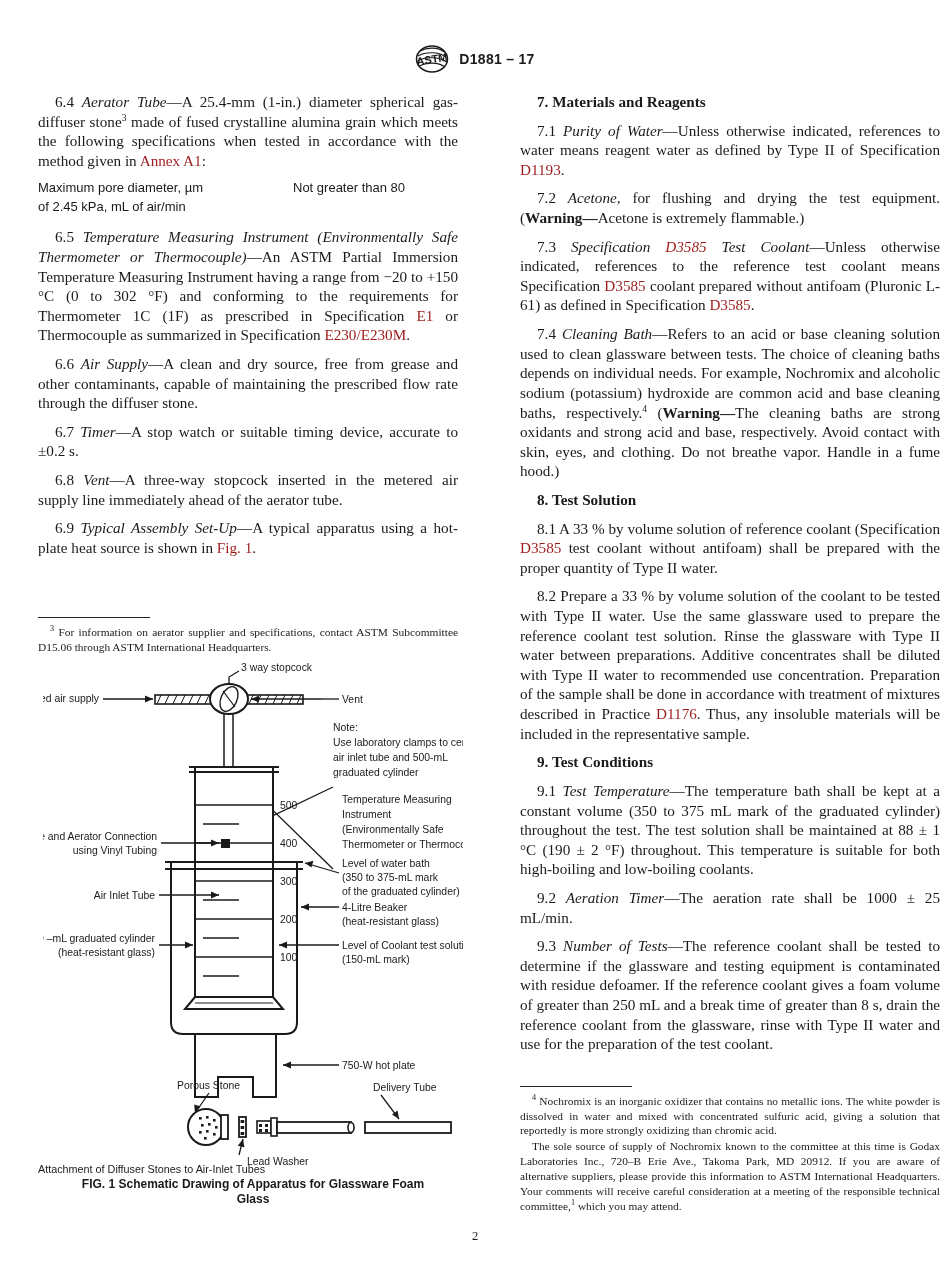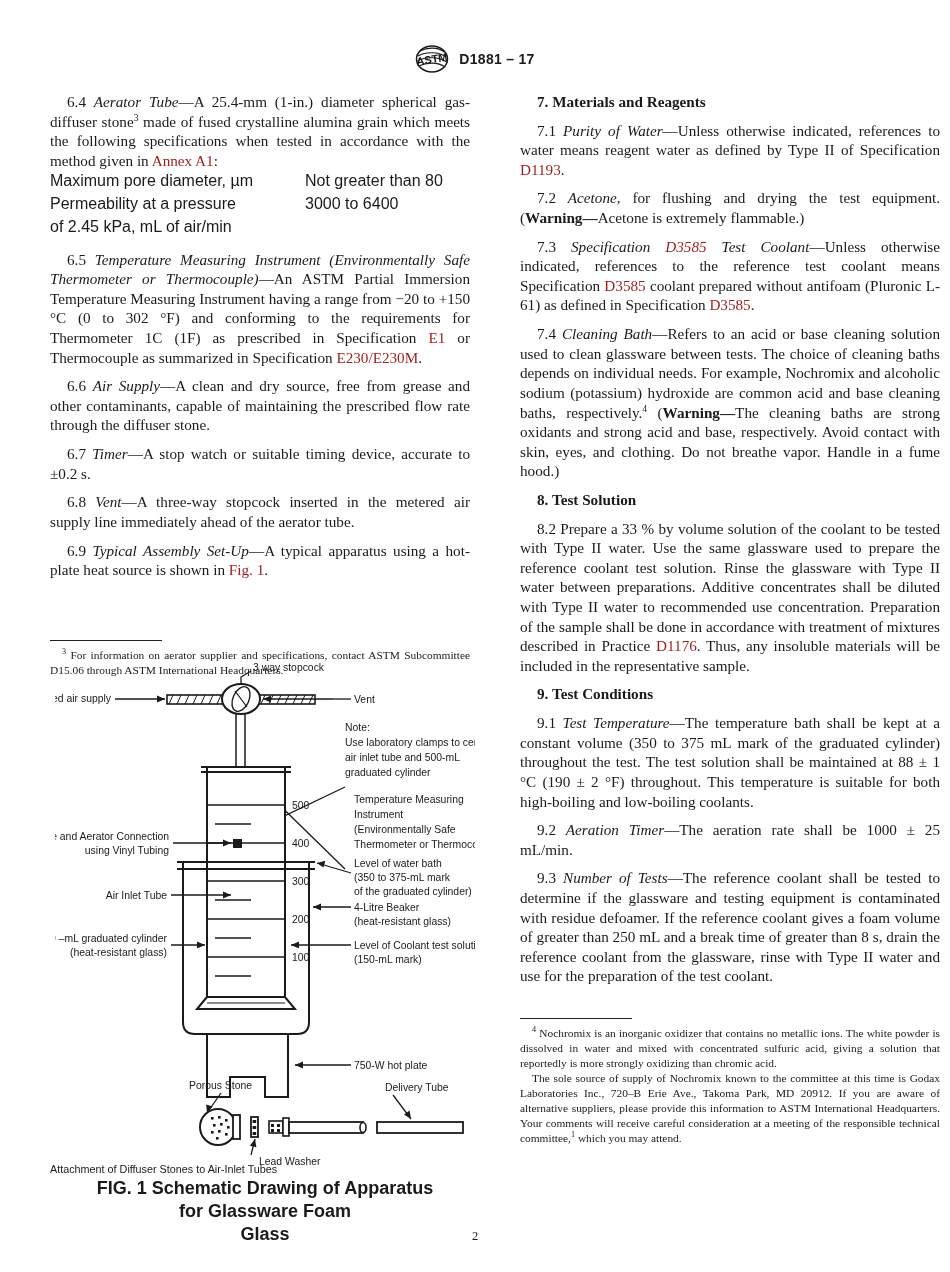--- a/index.html
+++ b/index.html
@@ -15,21 +15,21 @@
 
   
   .header { position:absolute; top:44px; left:0; width:950px; text-align:center; }
   .header-inner { display:inline-flex; align-items:center; gap:10px; }
   .astm-logo { width:34px; height:30px; display:block; }
   .std-id { font-size:14px; font-weight:bold; letter-spacing:.3px; font-family:"Liberation Sans", sans-serif; }
 
   
   .cols { position:absolute; top:92px; left:38px; width:878px; }
   .col { width:420px; position:absolute; top:0; }
-  .col-left { left:12px; }
+  .col-left { left:0; }
   .col-right { left:482px; }
 
   p.body {
     margin:0 0 0 0;
     font-size:15.2px;
     line-height:1.29;
     text-align:justify;
     text-indent:17px;
     hyphens:auto;
   }
@@ -39,42 +39,42 @@
     text-indent:0; text-align:left;
   }
   .sec-head:first-child { margin-top:0; }
   .it { font-style:italic; }
   .bd { font-weight:bold; }
   .xref { color:#9e1b1b; }
   sup { font-size:9.6px; vertical-align:super; line-height:0; }
 
   
   .spec-table {
-    margin:0 0 11px 0;
+    margin:9px 0 11px 0;
     font-family:"Liberation Sans", sans-serif;
-    font-size:16px;
+    font-size:13px;
     line-height:1.42;
     width:100%;
     border-collapse:collapse;
   }
   .spec-table td { padding:0; vertical-align:top; }
   .spec-table td.val { text-align:left; width:165px; }
 
   
   .footnote-rule { width:112px; height:0; border-top:1px solid #222; margin:14px 0 7px 0; }
   .fn { font-size:11.4px; line-height:1.3; text-align:justify; text-indent:12px; margin:0; }
   .fn + .fn { text-indent:12px; margin-top:1px; }
   .fn sup { font-size:8.2px; }
 
   
   .figure { position:absolute; left:0; top:565px; width:430px; }
   .fig-svg { display:block; margin:0 auto; }
   .fig-caption {
     font-family:"Liberation Sans", sans-serif;
-    font-size:18px; font-weight:bold; text-align:center;
+    font-size:12px; font-weight:bold; text-align:center;
     line-height:1.27; margin-top:2px; padding:0 34px;
   }
 
   
   .page-num {
     position:absolute; left:0; bottom:28px; width:950px; text-align:center;
     font-size:12.5px; font-family:"Liberation Serif", serif;
   }
 </style>
 </head>
@@ -106,24 +106,20 @@
 
       <p class="body"><span>6.4</span> <span class="it">Aerator Tube</span><span>—A 25.4-mm (1-in.) diameter spherical gas-diffuser stone</span><sup>3</sup><span> made of fused crystalline alumina grain which meets the following specifications when tested in accordance with the method given in </span><span class="xref">Annex A1</span><span>:</span></p>
 
       <table class="spec-table">
         <tbody>
           <tr>
             <td>Maximum pore diameter, µm</td>
             <td class="val">Not greater than 80</td>
           </tr>
           <tr>
-            <td>Permeability at a pressure</td>
-            <td class="val">3000 to 6400</td>
-          </tr>
-          <tr>
             <td> of 2.45 kPa, mL of air/min</td>
             <td class="val"></td>
           </tr>
         </tbody>
       </table>
 
       <p class="body"><span>6.5</span> <span class="it">Temperature Measuring Instrument (Environmentally Safe Thermometer or Thermocouple)</span><span>—An ASTM Partial Immersion Temperature Measuring Instrument having a range from −20 to +150 °C (0 to 302 °F) and conforming to the requirements for Thermometer 1C (1F) as prescribed in Specification </span><span class="xref">E1</span><span> or Thermocouple as summarized in Specification </span><span class="xref">E230/E230M</span><span>.</span></p>
 
       <p class="body"><span>6.6</span> <span class="it">Air Supply</span><span>—A clean and dry source, free from grease and other contaminants, capable of maintaining the prescribed flow rate through the diffuser stone.</span></p>
 
@@ -330,20 +326,21 @@
       <p class="body"><span>7.1</span> <span class="it">Purity of Water</span><span>—Unless otherwise indicated, references to water means reagent water as defined by Type II of Specification </span><span class="xref">D1193</span><span>.</span></p>
 
       <p class="body"><span>7.2</span> <span class="it">Acetone,</span><span> for flushing and drying the test equipment. (</span><span class="bd">Warning—</span><span>Acetone is extremely flammable.)</span></p>
 
       <p class="body"><span>7.3</span> <span class="it">Specification </span><span class="xref it">D3585</span><span class="it"> Test Coolant</span><span>—Unless otherwise indicated, references to the reference test coolant means Specification </span><span class="xref">D3585</span><span> coolant prepared without antifoam (Pluronic L-61) as defined in Specification </span><span class="xref">D3585</span><span>.</span></p>
 
       <p class="body"><span>7.4</span> <span class="it">Cleaning Bath</span><span>—Refers to an acid or base cleaning solution used to clean glassware between tests. The choice of cleaning baths depends on individual needs. For example, Nochromix and alcoholic sodium (potassium) hydroxide are common acid and base cleaning baths, respectively.</span><sup>4</sup><span> (</span><span class="bd">Warning—</span><span>The cleaning baths are strong oxidants and strong acid and base, respectively. Avoid contact with skin, eyes, and clothing. Do not breathe vapor. Handle in a fume hood.)</span></p>
 
       <p class="body sec-head">8.  Test Solution</p>
 
+      <p class="body"><span>8.1</span><span> A 33 % by volume solution of reference coolant (Specification </span><span class="xref">D3585</span><span> test coolant without antifoam) shall be prepared with the proper quantity of Type II water.</span></p>
 
       <p class="body"><span>8.2</span><span> Prepare a 33 % by volume solution of the coolant to be tested with Type II water. Use the same glassware used to prepare the reference coolant test solution. Rinse the glassware with Type II water between preparations. Additive concentrates shall be diluted with Type II water to recommended use concentration. Preparation of the sample shall be done in accordance with treatment of mixtures described in Practice </span><span class="xref">D1176</span><span>. Thus, any insoluble materials will be included in the representative sample.</span></p>
 
       <p class="body sec-head">9.  Test Conditions</p>
 
       <p class="body"><span>9.1</span> <span class="it">Test Temperature</span><span>—The temperature bath shall be kept at a constant volume (350 to 375 mL mark of the graduated cylinder) throughout the test. The test solution shall be maintained at 88 ± 1 °C (190 ± 2 °F) throughout. This temperature is suitable for both high-boiling and low-boiling coolants.</span></p>
 
       <p class="body"><span>9.2</span> <span class="it">Aeration Timer</span><span>—The aeration rate shall be 1000 ± 25 mL/min.</span></p>
 
       <p class="body"><span>9.3</span> <span class="it">Number of Tests</span><span>—The reference coolant shall be tested to determine if the glassware and testing equipment is contaminated with residue defoamer. If the reference coolant gives a foam volume of greater than 250 mL and a break time of greater than 8 s, drain the reference coolant from the glassware, rinse with Type II water and use for the preparation of the test coolant.</span></p>

